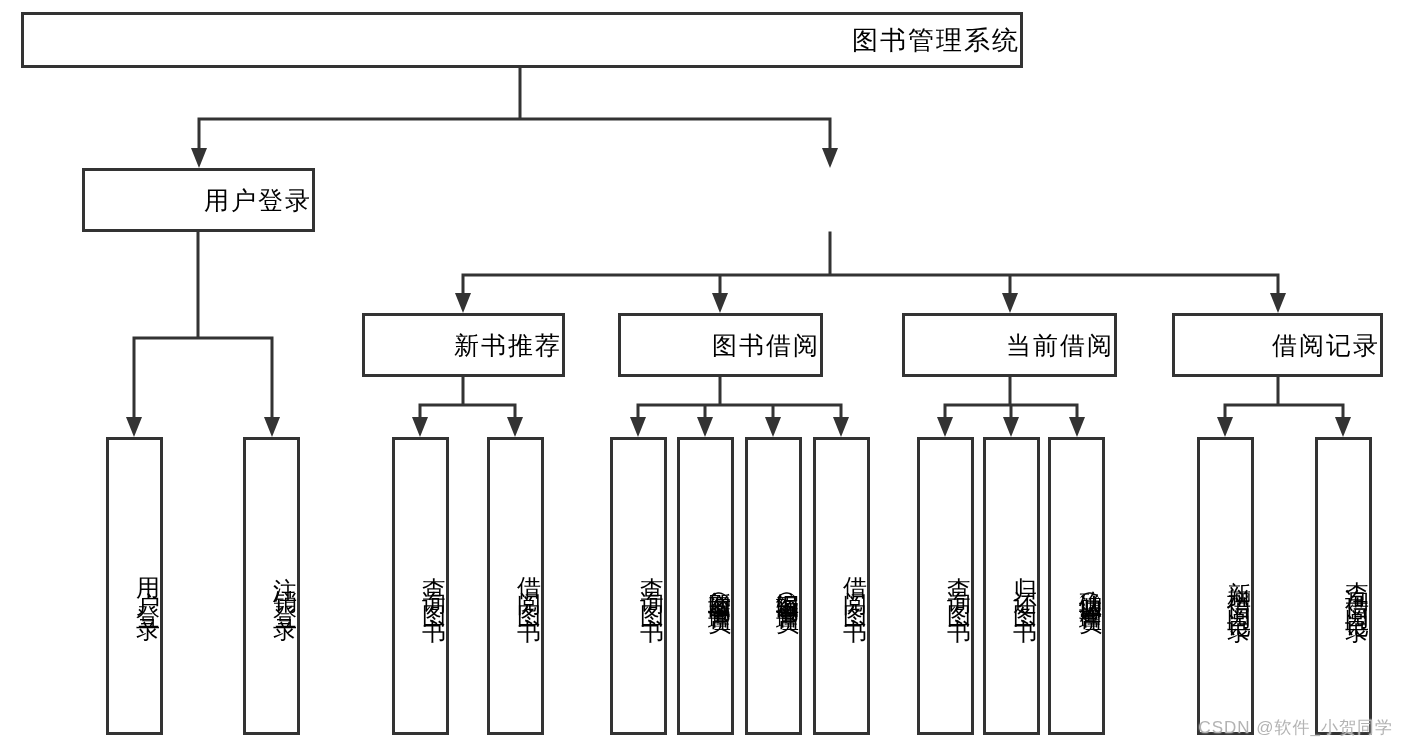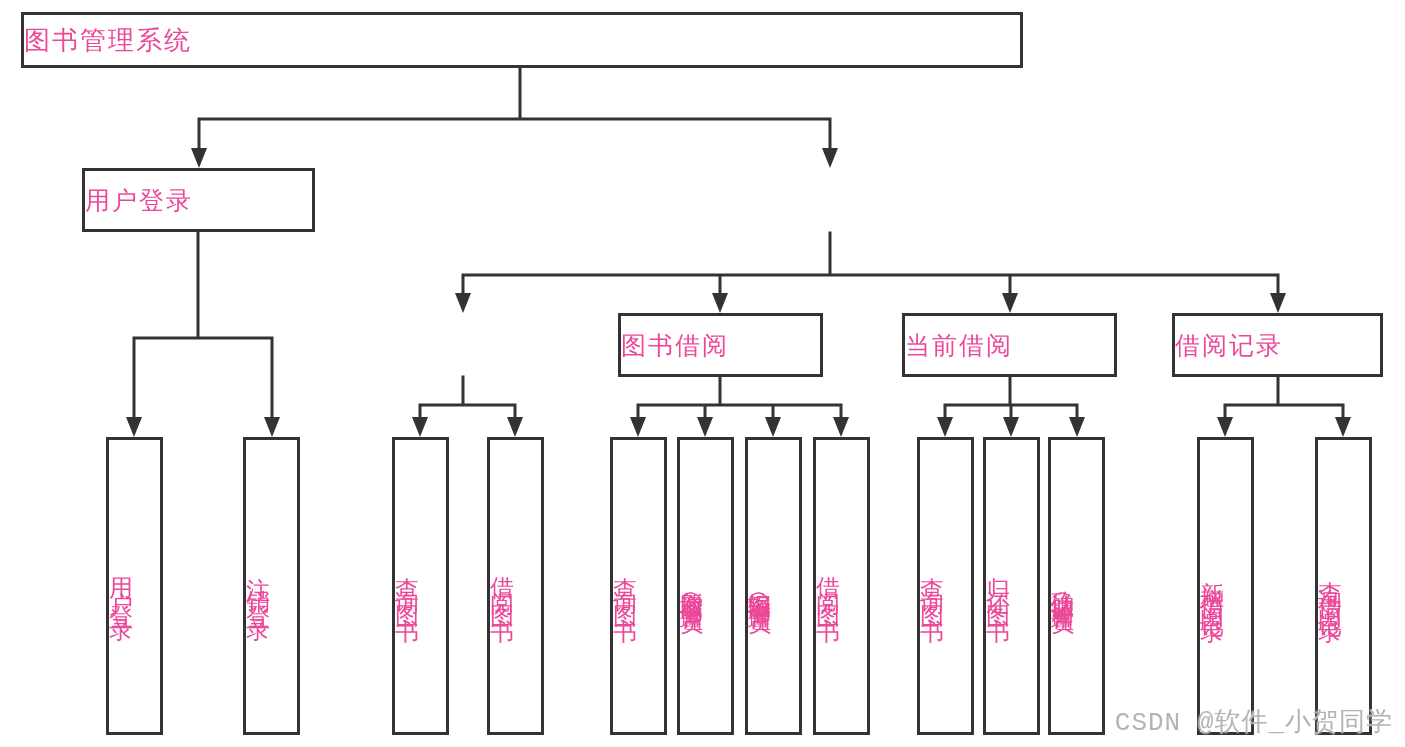--- a/index.html
+++ b/index.html
@@ -10,45 +10,44 @@
     font-family:"Liberation Sans", sans-serif;
     color:#333333;
     overflow:hidden;
   }
   #wires{position:absolute;left:0;top:0;width:1405px;height:747px;}
   .node{
     position:absolute;
     box-sizing:border-box;
     border:3px solid #333333;
     background:#ffffff;
-    display:flex;align-items:center;justify-content:flex-start;
+    display:flex;align-items:center;justify-content:flex-end;
     text-align:center;
-    color:#ec4899;
+    color:#000000;
   }
   .h-node{font-size:25px;letter-spacing:2px;}
   .root-node{font-size:26px;letter-spacing:2px;}
   .leaf{width:57px;height:298px;top:437px;}
   .leaf .vtext{
     writing-mode:vertical-rl;
     text-orientation:mixed;
     font-size:24px;
     line-height:1;
     white-space:nowrap;
   }
   .sp-wide .vtext{letter-spacing:14px;}
   .sp-mid  .vtext{letter-spacing:8px;}
   .sp-tight .vtext{letter-spacing:3px;font-size:23px;}
   #watermark{
     position:absolute;
     right:12px;bottom:8px;
-    font-size:26px;
+    font-size:17px;
     letter-spacing:1px;
     color:#b3b3b3;
     text-shadow:0 0 2px #ffffff;
-    font-family:Liberation Mono, monospace;
   }
 </style>
 </head>
 <body>
 
 <div id="stage">
 
   <svg id="wires" viewBox="0 0 1405 747" xmlns="http://www.w3.org/2000/svg">
     <path fill="none" stroke="#333333" stroke-width="3" stroke-linecap="square" d="
       M520,68 V119
@@ -97,20 +96,23 @@
   </svg>
 
   <div class="node root-node" style="left:21px;top:12px;width:1002px;height:56px;">
     <span>图书管理系统</span>
   </div>
 
   <div class="node h-node" style="left:82px;top:168px;width:233px;height:64px;">
     <span>用户登录</span>
   </div>
 
+  <div class="node h-node" style="left:362px;top:313px;width:203px;height:64px;">
+    <span>新书推荐</span>
+  </div>
   <div class="node h-node" style="left:902px;top:313px;width:215px;height:64px;">
     <span>当前借阅</span>
   </div>
   <div class="node h-node" style="left:618px;top:313px;width:205px;height:64px;">
     <span>图书借阅</span>
   </div>
   <div class="node h-node" style="left:1172px;top:313px;width:211px;height:64px;">
     <span>借阅记录</span>
   </div>
 

